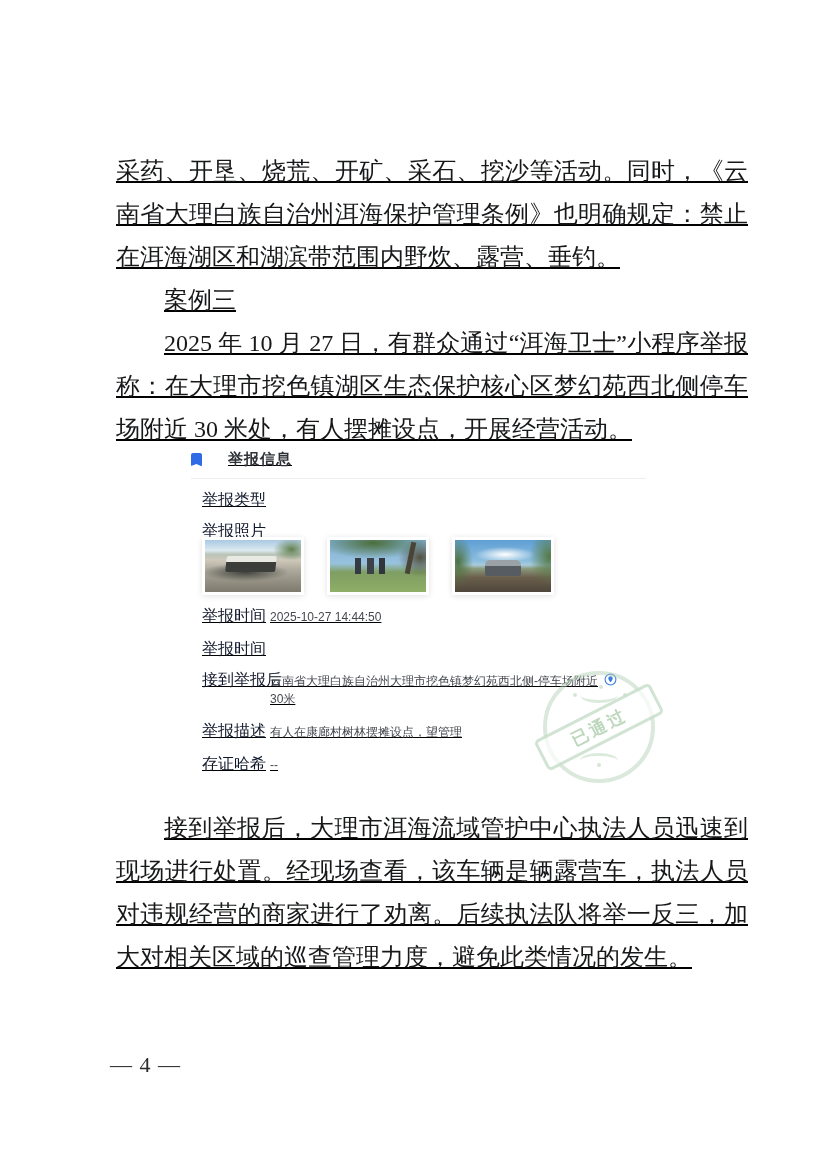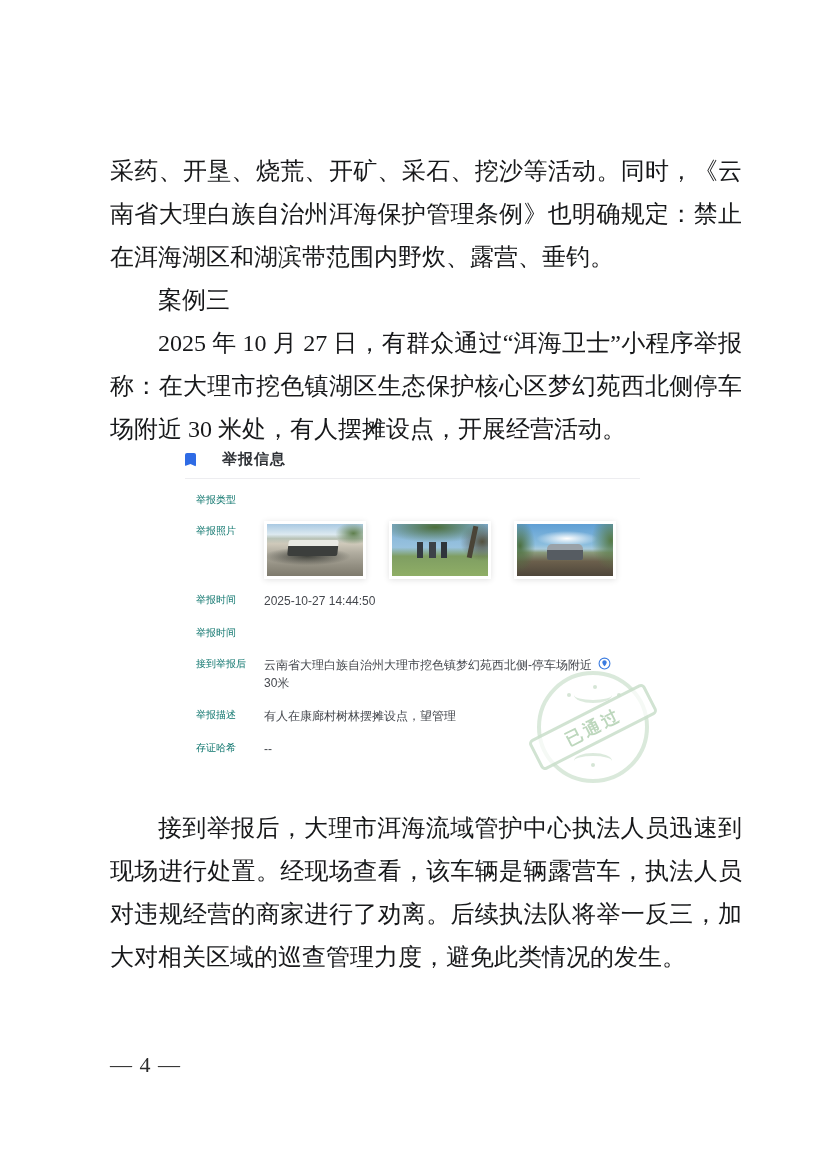--- a/index.html
+++ b/index.html
@@ -6,21 +6,21 @@
   html,body { background:#ffffff; }
   .page {
     position:relative;
     width:826px; height:1169px;
     background:#ffffff;
     overflow:hidden;
     font-family:"Liberation Serif", serif;
   }
   
   .doc-flow {
-    position:absolute; left:110px; top:150px; width:632px;
+    position:absolute; left:116px; top:150px; width:632px;text-decoration:underline;
   }
   .para {
     font-size:24px; line-height:43px; color:#17181a;
     text-align:justify;
   }
   .para.indent { text-indent:2em; }
   .closing { margin-top:30px; }
   .page-number {
     position:absolute; left:110px; top:1052px;
     font-size:22px; color:#2b2b2b; letter-spacing:1px;
@@ -37,23 +37,23 @@
   .bookmark-icon {
     width:11px; height:14px; background:#2e6be5;
     clip-path:polygon(0 4%, 100% 0, 100% 100%, 50% 82%, 0 96%);
     border-radius:2px;
   }
   .card-title { font-size:15px; font-weight:600; color:#2f3237; letter-spacing:1px; }
   .card-divider { margin-top:9px; height:1px; background:#ededf0; width:455px; }
 
   .rows { margin-top:13px; }
   .row { display:flex; align-items:flex-start; margin-bottom:15px; padding-left:11px; }
-  .row-label { width:54px; flex-shrink:0; margin-right:14px; font-size:10px; color:#0f766e; line-height:16px; white-space:nowrap; }
+  .row-label { width:54px; flex-shrink:0; margin-right:14px; font-size:16px; color:#0f172a; line-height:16px; white-space:nowrap; }
   .row-value { font-size:12px; color:#45484e; line-height:18px; max-width:330px; position:relative; }
-  .row.photos-row { margin-bottom:13px; }
+  .row.photos-row { margin-bottom:13px;flex-direction:column; }
 
   
   .photo-strip { display:flex; gap:23px; margin-top:-2px; }
   .photo {
     position:relative; width:102px; height:58px; background:#fff; padding:3px;
     box-shadow:0 1px 6px rgba(0,0,0,0.12);
   }
   .photo .img { position:relative; width:100%; height:100%; overflow:hidden; }
   .photo .subject { position:absolute; }
   .p1 .img { background:

